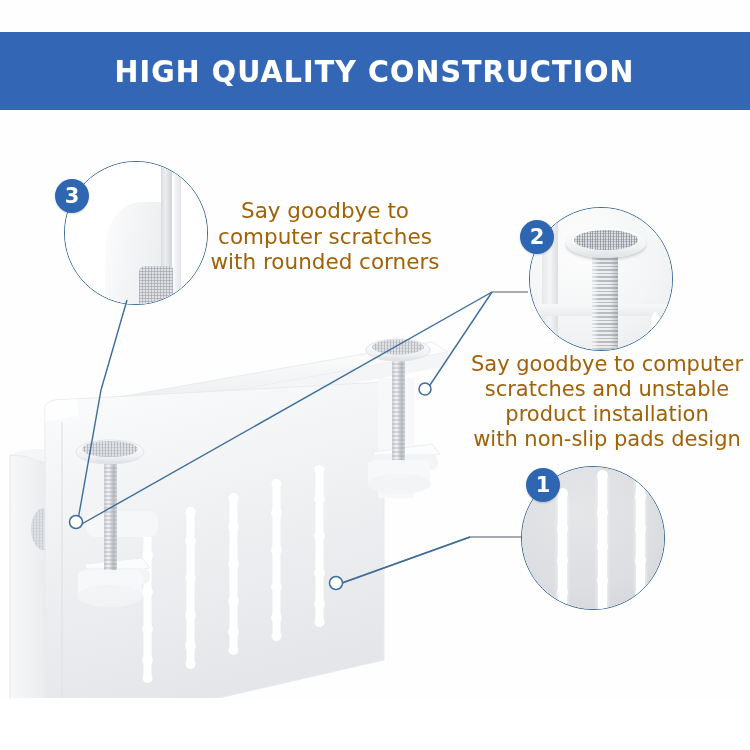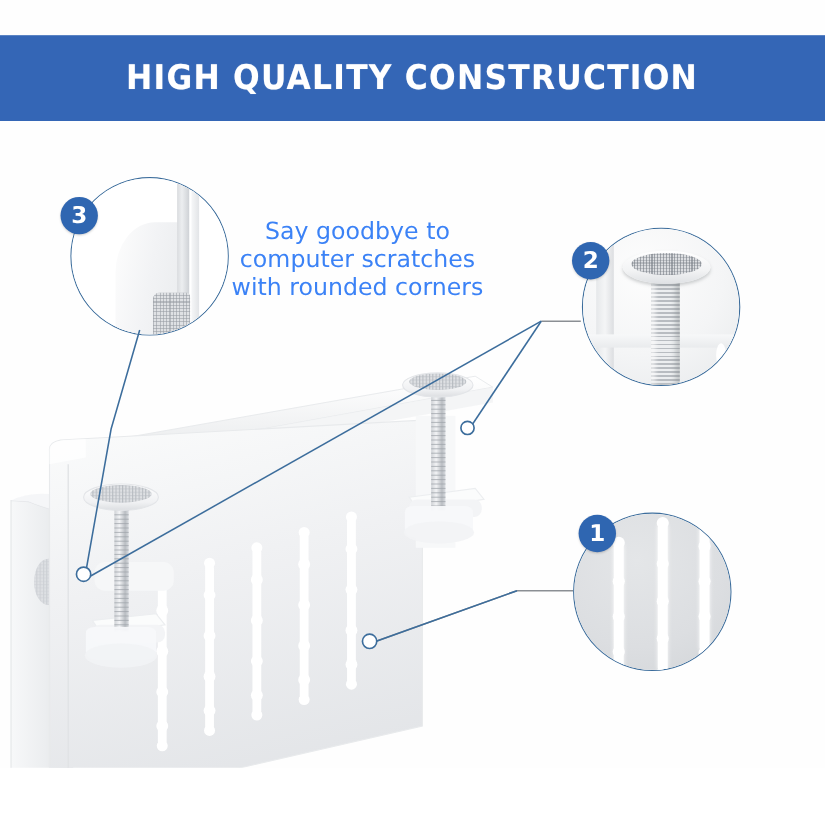--- a/index.html
+++ b/index.html
@@ -24,21 +24,21 @@
     font-size:31px;font-weight:bold;
     letter-spacing:1.2px;
     transform:scaleX(0.92);
     white-space:nowrap;
     text-shadow:0 0 1px rgba(255,255,255,.4);
   }
 
   
   .callout-text{
     position:absolute;
-    color:#3b82f6;
+    color:#a16207;
     font-size:21.5px;
     line-height:25.5px;
     text-align:center;
     font-family:"DejaVu Sans","Liberation Sans",sans-serif;
     white-space:pre-line;
   }
   #text-3{left:205px;top:198px;width:240px;}
   #text-2{left:466px;top:352px;width:282px;font-size:21px;line-height:25px;}
   #text-1{left:483px;top:612px;width:232px;}
 
@@ -352,20 +352,24 @@
   <div class="lens" id="lens-2">
     <div class="bgfill"></div>
     <div class="back-post"></div>
     <div class="shelf"></div>
     <div class="screw-shaft"></div>
     <div class="screw-head"></div>
     <div class="screw-knurl"></div>
     <div class="hl"></div>
   </div>
   <div class="badge" id="badge-2">2</div>
+  <div class="callout-text" id="text-2">Say goodbye to computer
+scratches and unstable
+product installation
+with non-slip pads design</div>
 
   <div class="lens" id="lens-1">
     <div class="bgfill"></div>
     <div class="slot" style="left:36px;top:26px;height:126px;">
       <i style="top:-5px"></i>
         <i style="top:30px"></i>
         <i style="top:62px"></i>
       <i style="top:94px"></i>
     </div>
     <div class="slot" style="left:76px;top:8px;height:136px;">

